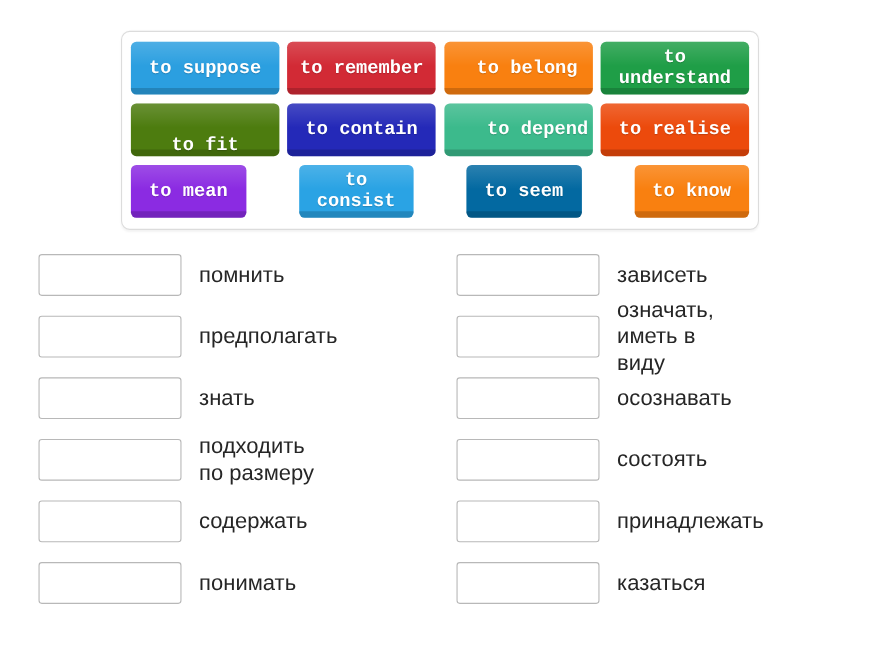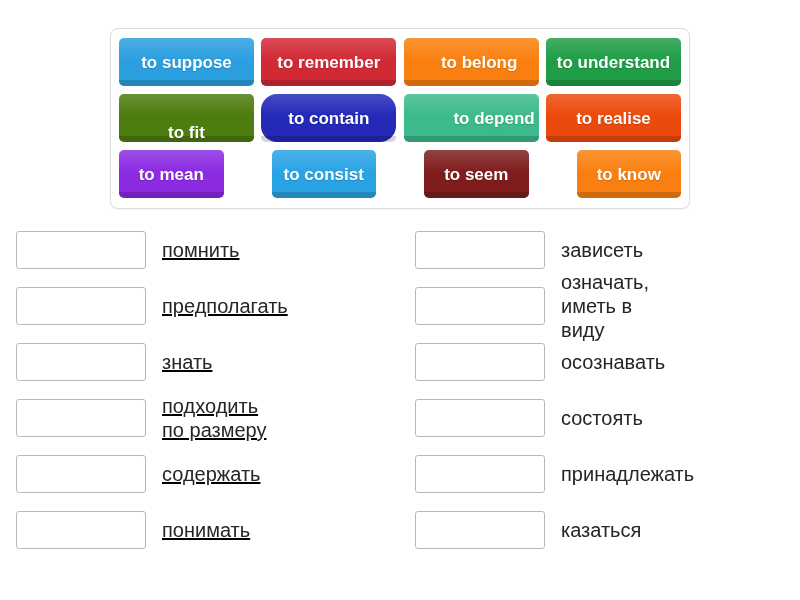--- a/index.html
+++ b/index.html
@@ -72,35 +72,35 @@
   }
   .tile::before {
     content: "";
     position: absolute;
     left: 0; right: 0; top: 0;
     height: 45%;
     border-radius: 5px 5px 0 0;
     background: linear-gradient(to bottom, rgba(255,255,255,0.16), rgba(255,255,255,0));
     pointer-events: none;
   }
-  .tile .tile-label { position: relative; z-index: 2; }
+  .tile .tile-label { position: relative; z-index: 2; font-family: Liberation Mono, monospace; }
 
   
   .answers {
     position: absolute;
     left: 0;
     top: 222px;
     width: 800px;
     display: flex;
   }
   .answer-col {
     width: 400px;
     box-sizing: border-box;
   }
-  .answer-col.left  { padding-left: 16px; text-decoration: underline; }
+  .answer-col.left  { padding-left: 35px; }
   .answer-col.right { padding-left: 415px; margin-left: -400px; }
 
   .answer-row {
     display: flex;
     align-items: center;
     height: 56px;
   }
 
   .drop-box {
     width: 130px;
@@ -141,39 +141,39 @@
       </div>
       <div class="tile" style="background-color: rgb(31, 158, 71);">
         <span class="tile-label">to understand</span>
       </div>
     </div>
 
     <div class="tile-row">
       <div class="tile" style="background-color: #4d7c0f; align-items: flex-end;">
         <span class="tile-label">to fit</span>
       </div>
-      <div class="tile" style="background-color: rgb(36, 41, 184); border-radius: 16px;">
+      <div class="tile" style="background-color: rgb(36, 41, 184);">
         <span class="tile-label">to contain</span>
       </div>
       <div class="tile" style="background-color: rgb(60, 186, 140); justify-content: flex-end;">
         <span class="tile-label">to depend</span>
       </div>
       <div class="tile" style="background-color: rgb(236, 74, 12);">
         <span class="tile-label">to realise</span>
       </div>
     </div>
 
     <div class="tile-row">
       <div class="tile" style="background-color: rgb(139, 43, 226);">
         <span class="tile-label">to mean</span>
       </div>
       <div class="tile" style="background-color: rgb(42, 163, 228);">
         <span class="tile-label">to consist</span>
       </div>
-      <div class="tile" style="background-color: #7f1d1d;">
+      <div class="tile" style="background-color: #0369a1;">
         <span class="tile-label">to seem</span>
       </div>
       <div class="tile" style="background-color: rgb(249, 128, 16); text-align: right;">
         <span class="tile-label">to know</span>
       </div>
     </div>
 
   </div>
 
   <div class="answers">

